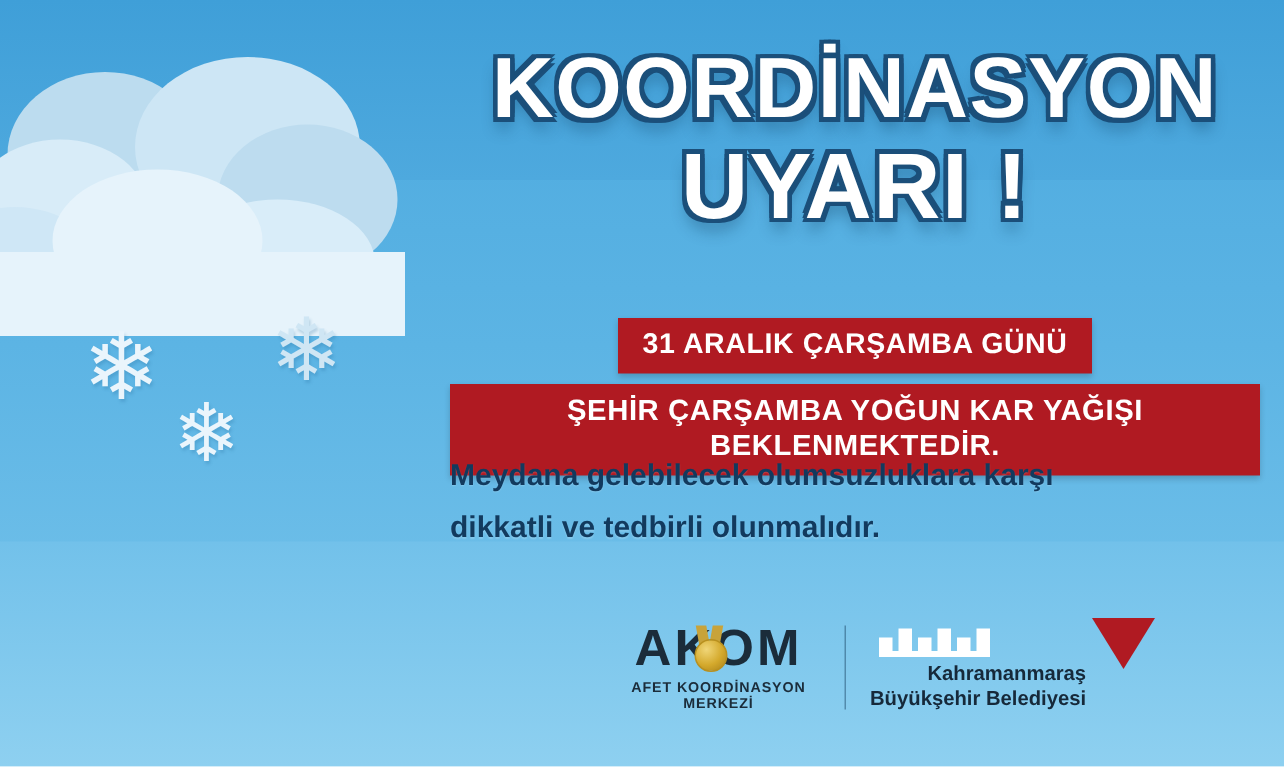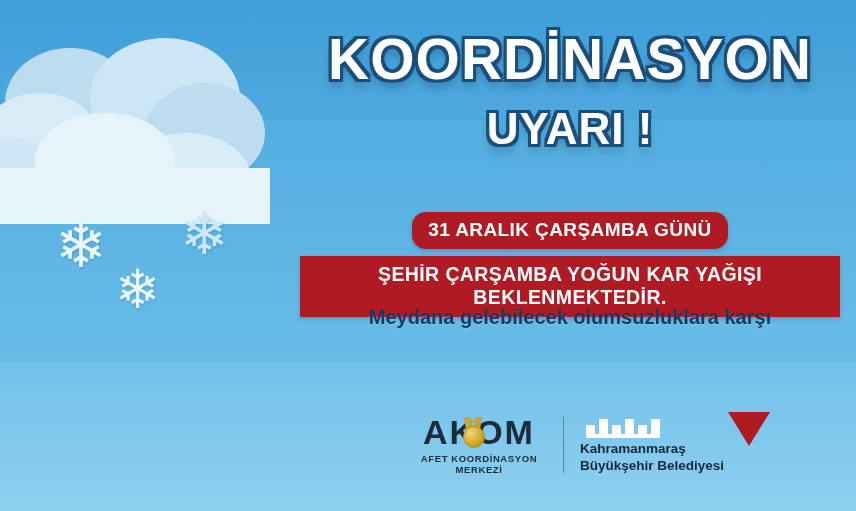--- a/index.html
+++ b/index.html
@@ -99,52 +99,52 @@
       -3px 3px 0 #1b4f7a,
       3px 3px 0 #1b4f7a,
       0 8px 10px rgba(10,50,80,0.35);
   }
   .headline .l1 {
     display: block;
     font-size: 57px;
   }
   .headline .l2 {
     display: block;
-    font-size: 44px;
-    margin-top: 17px;
+    font-size: 62px;
+    margin-top: 4px;
   }
 
   
   .banner-wrap {
     position: absolute;
     left: 300px;
     top: 212px;
     width: 540px;
     text-align: center;
   }
   .banner {
     display: inline-block;
     background: #b01a22;
     color: #ffffff;
     font-weight: bold;
     letter-spacing: 0.4px;
     padding: 7px 16px 8px 16px;
     font-size: 19px;
     box-shadow: 0 2px 4px rgba(0,0,0,0.18);
   }
-  .banner.b1 { font-size: 19px; border-radius: 14px; }
+  .banner.b1 { font-size: 19px; }
   .banner.b2 { font-size: 19.5px; margin-top: 7px; }
 
   
   .subtext {
     position: absolute;
     left: 300px;
     top: 300px;
     width: 540px;
-    text-align: center;
+    text-align: left;
     color: #123a5e;
     font-weight: bold;
     font-size: 20px;
     line-height: 1.75;
     text-shadow: 0 1px 1px rgba(255,255,255,0.18);
   }
 
   
   .logos {
     position: absolute;
@@ -222,21 +222,21 @@
   .muni-crown .seg {
     position: absolute;
     bottom: 0;
     width: 9px;
     background: #ffffff;
   }
   .muni-name {
     font-size: 13.5px;
     font-weight: bold;
     line-height: 1.25;
-    text-align: left;
+    text-align: right;
   }
   .muni-flag {
     position: absolute;
     right: -46px;
     top: -4px;
     width: 0;
     height: 0;
     border-left: 21px solid transparent;
     border-right: 21px solid transparent;
     border-top: 34px solid #b01a22;
@@ -278,20 +278,21 @@
     <span class="l2">UYARI !</span>
   </div>
 
   <div class="banner-wrap">
     <div class="banner b1">31 ARALIK ÇARŞAMBA GÜNÜ</div>
     <div class="banner b2">ŞEHİR ÇARŞAMBA YOĞUN KAR YAĞIŞI BEKLENMEKTEDİR.</div>
   </div>
 
   <div class="subtext">
     <div>Meydana gelebilecek olumsuzluklara karşı</div>
+    <div>dikkatli ve tedbirli olunmalıdır.</div>
   </div>
 
   <div class="logos">
 
     <div class="akom">
       <div class="akom-word">AKOM</div>
       <div class="akom-medal">
         <div class="ribbon-l"></div>
         <div class="ribbon-r"></div>
         <div class="disc"></div>

